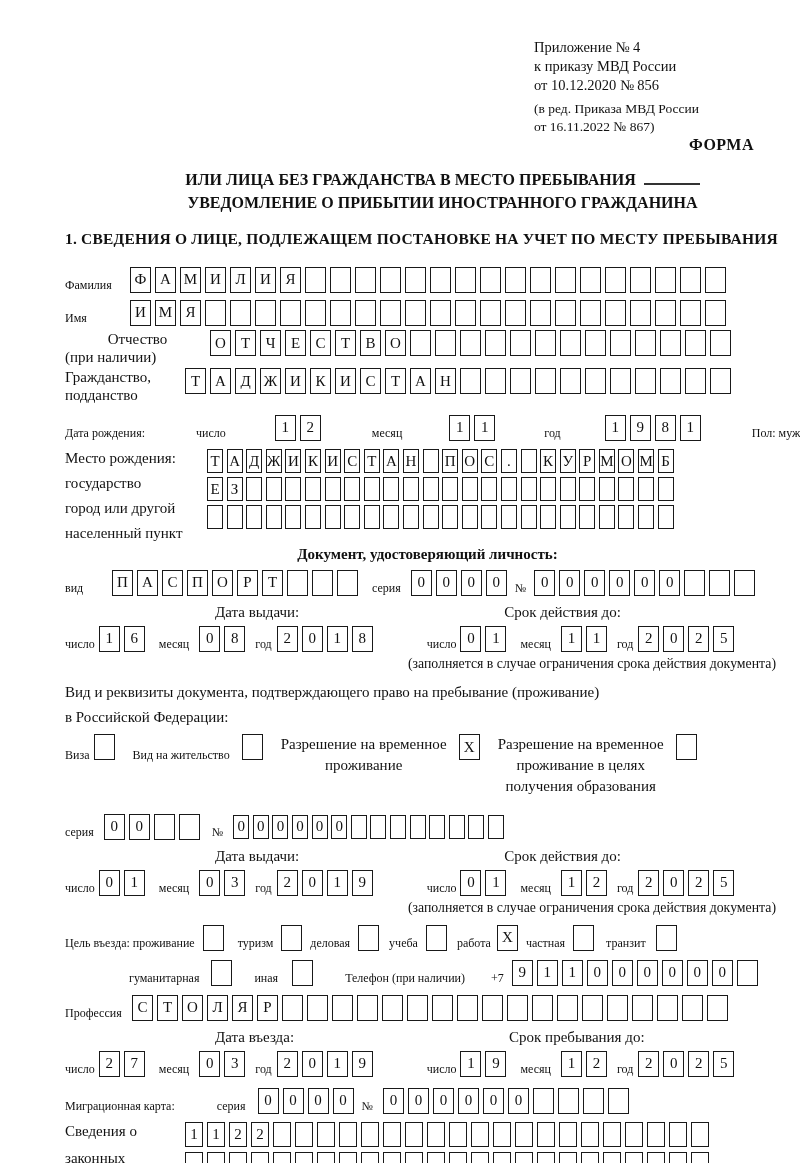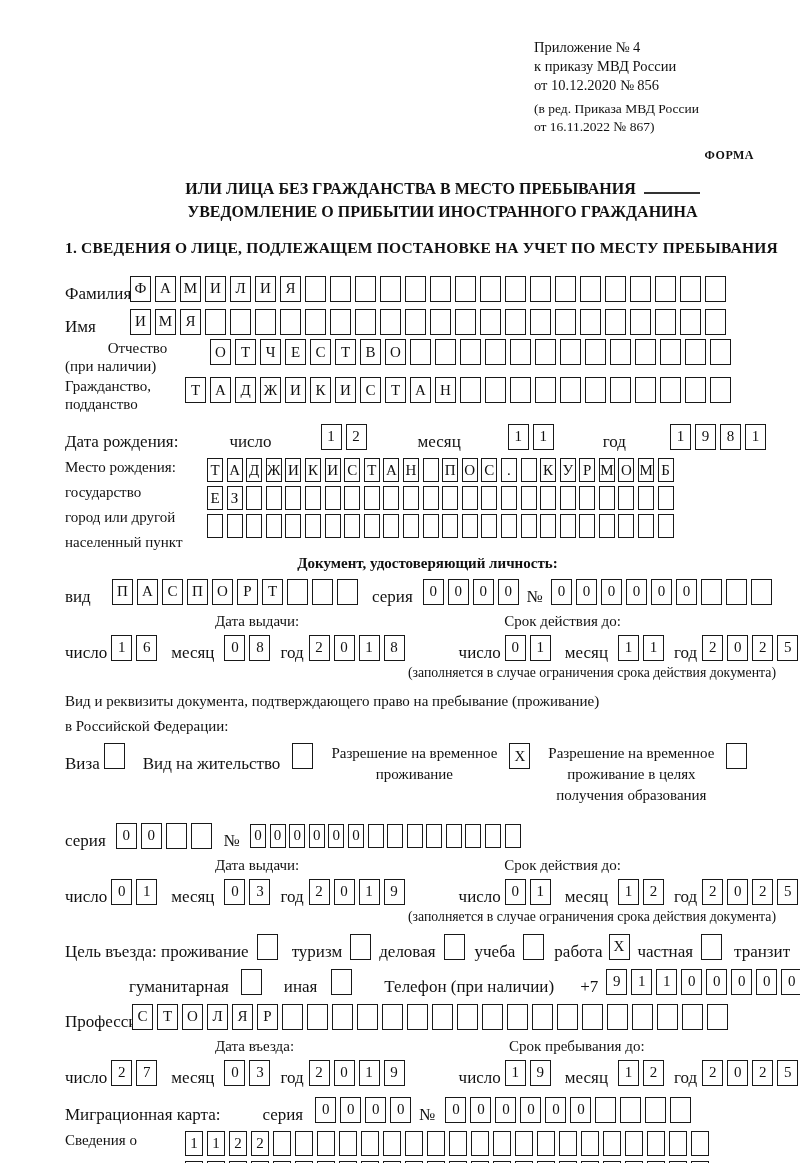--- a/index.html
+++ b/index.html
@@ -4,28 +4,28 @@
 <style>
   html,body { margin:0; padding:0; background:#888; }
   .page {
     position:relative; width:800px; height:1163px; margin:0 auto;
     background:#ffffff; color:#111;
     font-family:"Liberation Serif","DejaVu Serif",serif;
     box-sizing:border-box; padding:38px 10px 0 65px; overflow:hidden;
   }
   .annex { width:230px; margin-left:auto; margin-right:26px; font-size:14.5px; line-height:19px; }
   .annex .note { margin-top:5px; font-size:13.5px; line-height:18px; }
-  .forma { text-align:right; padding-right:36px; margin-top:12px; font-weight:bold; font-size:12px; letter-spacing:0.5px; }
+  .forma { text-align:right; padding-right:36px; font-weight:bold; font-size:16px; letter-spacing:0.5px; }
   .title { text-align:center; font-weight:bold; font-size:16px; line-height:23px; margin-top:14px; padding-left:30px; }
   .blank-line { display:inline-block; width:56px; border-bottom:2px solid #333; height:14px; margin-left:8px; }
   .sec1 { font-weight:bold; font-size:15.5px; margin-top:16px; letter-spacing:0.2px; white-space:nowrap; }
 
   .row { display:flex; align-items:center; margin-top:2px; }
   .row.top { align-items:flex-start; }
-  .lbl { font-size:17px; white-space:nowrap; line-height:20px;margin-top:11px; }
+  .lbl { font-size:12px; white-space:nowrap; line-height:20px;margin-top:11px; }
   .lbl2 { font-size:15px; line-height:18px; }
   .cells { display:inline-flex; flex-wrap:nowrap; }
   .cell {
     box-sizing:border-box; display:inline-flex; align-items:center; justify-content:center;
     width:21px; height:26px; border:1.7px solid #191919; margin-right:4px;
     font-size:15px; color:#111; background:#fff; flex:0 0 auto;
   }
   .cells.narrow .cell { width:16px; height:24px; margin-right:3.6px; }
   .cells.mid .cell { width:18px; height:25px; margin-right:4px; }
 

